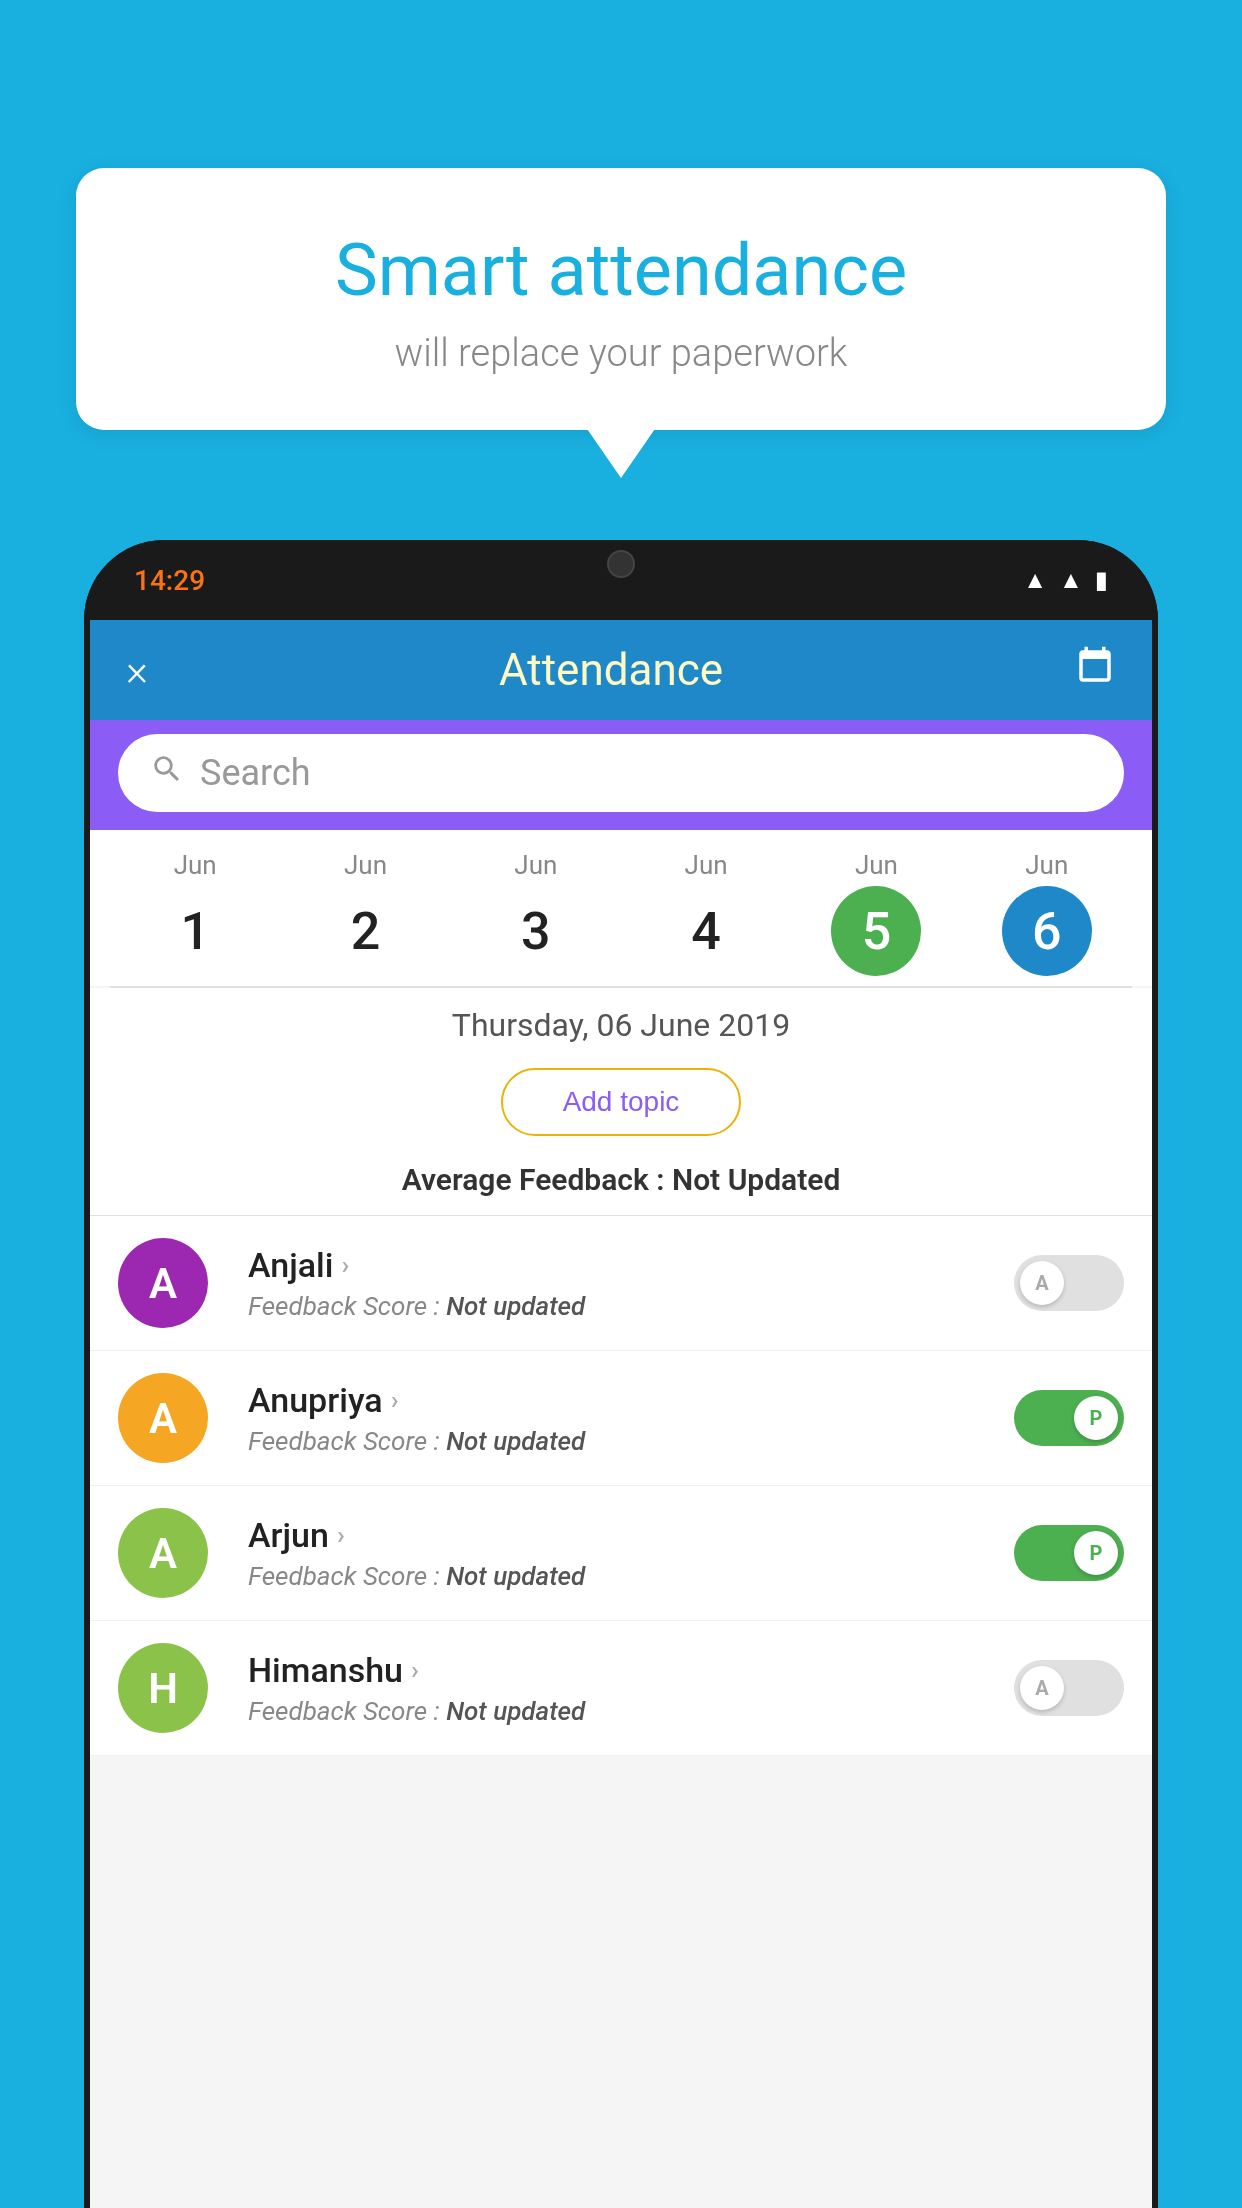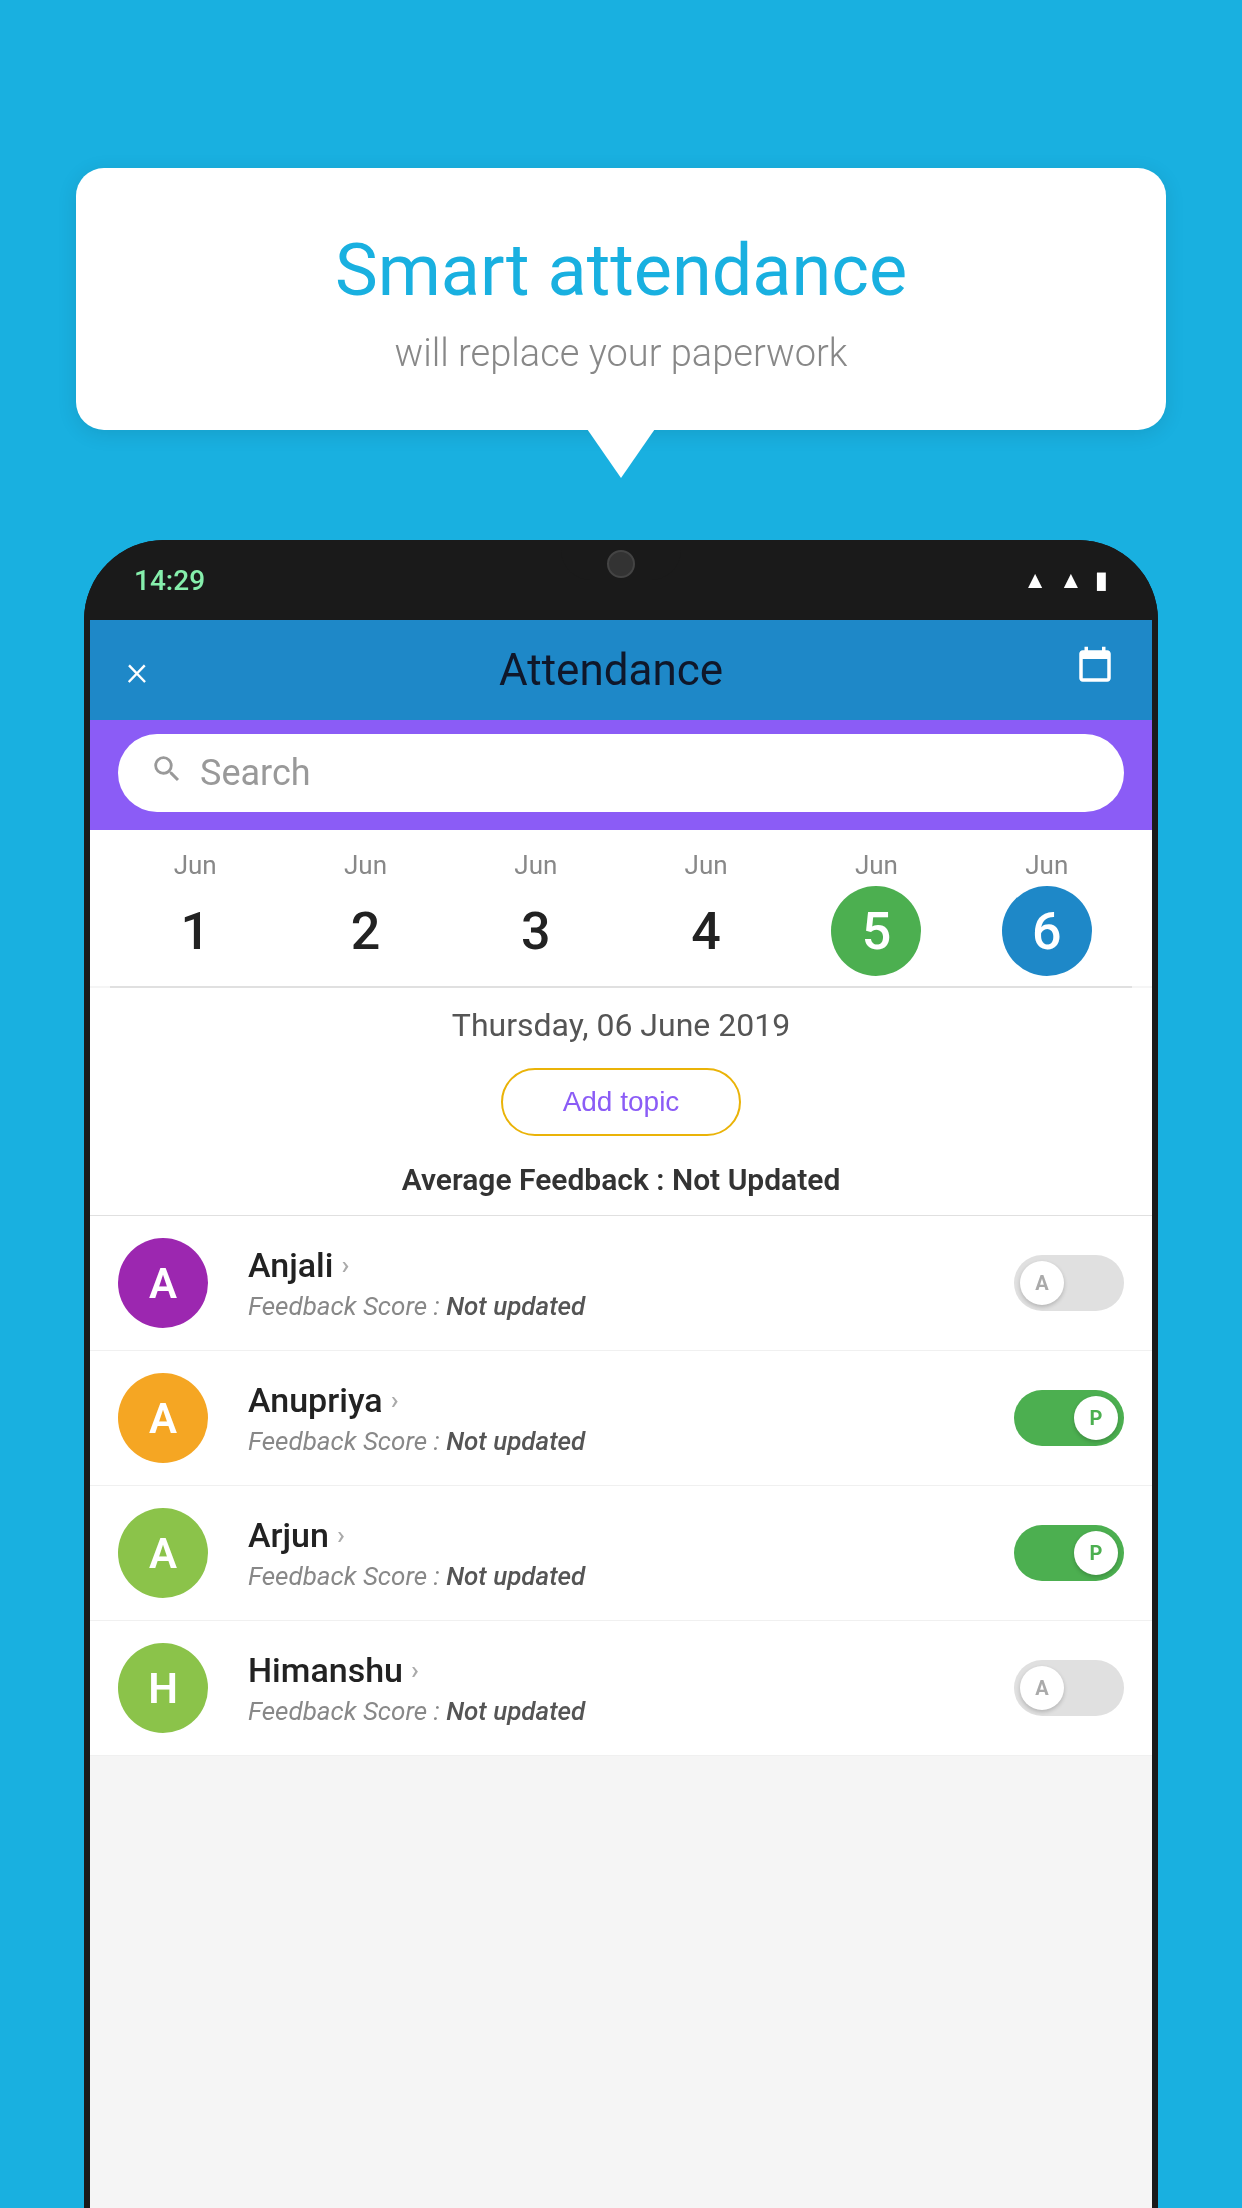--- a/index.html
+++ b/index.html
@@ -85,21 +85,21 @@
       top: 10px;
       left: 50%;
       transform: translateX(-50%);
       width: 28px;
       height: 28px;
       background: #333;
       border-radius: 50%;
       border: 2px solid #444;
     }
     .status-time {
-      color: #86efac;
+      color: #f97316;
       font-size: 28px;
       font-weight: 500;
       z-index: 2;
     }
     .status-icons {
       display: flex;
       align-items: center;
       gap: 12px;
       z-index: 2;
     }
@@ -125,21 +125,21 @@
       align-items: center;
       justify-content: space-between;
     }
     .header-close {
       color: white;
       font-size: 42px;
       font-weight: 300;
       cursor: pointer;
     }
     .header-title {
-      color: #0f172a;
+      color: #fef9c3;
       font-size: 44px;
       font-weight: 400;
     }
     .header-calendar {
       color: white;
       font-size: 38px;
     }
 
     
     .search-container {

